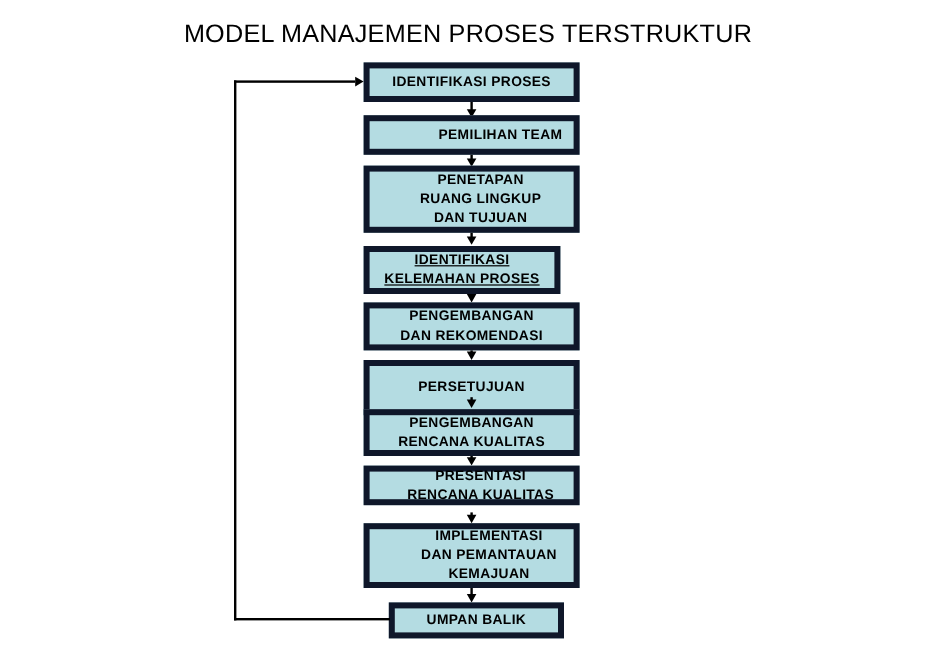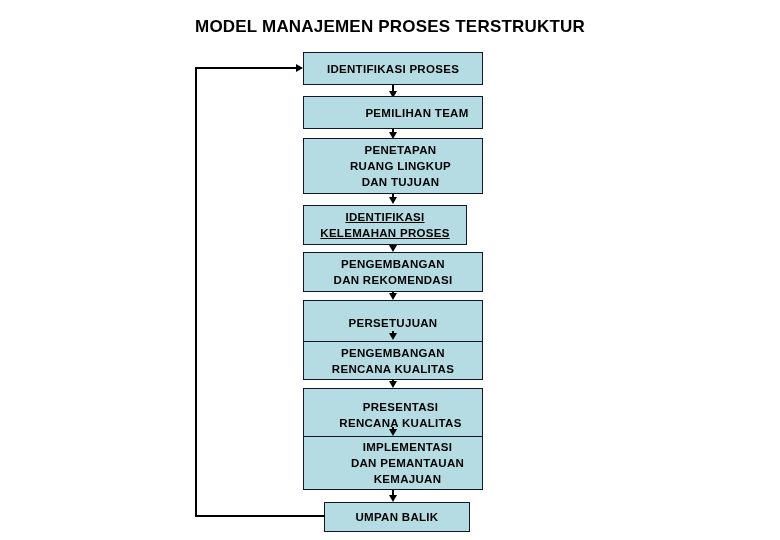--- a/index.html
+++ b/index.html
@@ -14,31 +14,31 @@
     background: #ffffff;
     font-family: "Liberation Sans", sans-serif;
     overflow: hidden;
   }
   #title {
     position: absolute;
     left: 0;
     top: 17px;
     width: 780px;
     text-align: center;
-    font-size: 17px;
-    font-weight: bold;
+    font-size: 21px;
+    font-weight: normal;
     color: #000000;
     letter-spacing: 0.2px;
     white-space: nowrap;
   }
   .node {
     position: absolute;
     box-sizing: border-box;
     background: #b4dce2;
-    border: 1px solid #0f172a;
+    border: 5px solid #0f172a;
     color: #000000;
     font-size: 11.5px;
     font-weight: bold;
     letter-spacing: 0.3px;
     display: flex;
     flex-direction: column;
     align-items: center;
     justify-content: center;
     text-align: center;
     line-height: 16px;
@@ -124,21 +124,21 @@
     <span class="line">PERSETUJUAN</span>
   </div>
   <div class="arrow" style="left:392px; top:331px; height:3px;"></div>
 
   <div class="node" style="left:303px; top:341px; width:180px; height:39px;">
     <span class="line">PENGEMBANGAN</span>
     <span class="line">RENCANA KUALITAS</span>
   </div>
   <div class="arrow" style="left:392px; top:380px; height:2px;"></div>
 
-  <div class="node" style="left:303px; top:388px; width:180px; height:53px;padding-left:15px;">
+  <div class="node" style="left:303px; top:388px; width:180px; height:33px;padding-left:15px;">
     <span class="line">PRESENTASI</span>
     <span class="line">RENCANA KUALITAS</span>
   </div>
   <div class="arrow" style="left:392px; top:427px; height:3px;"></div>
 
   <div class="node" style="left:303px; top:436px; width:180px; height:54px;padding-left:29px;">
     <span class="line">IMPLEMENTASI</span>
     <span class="line">DAN PEMANTAUAN</span>
     <span class="line">KEMAJUAN</span>
   </div>

